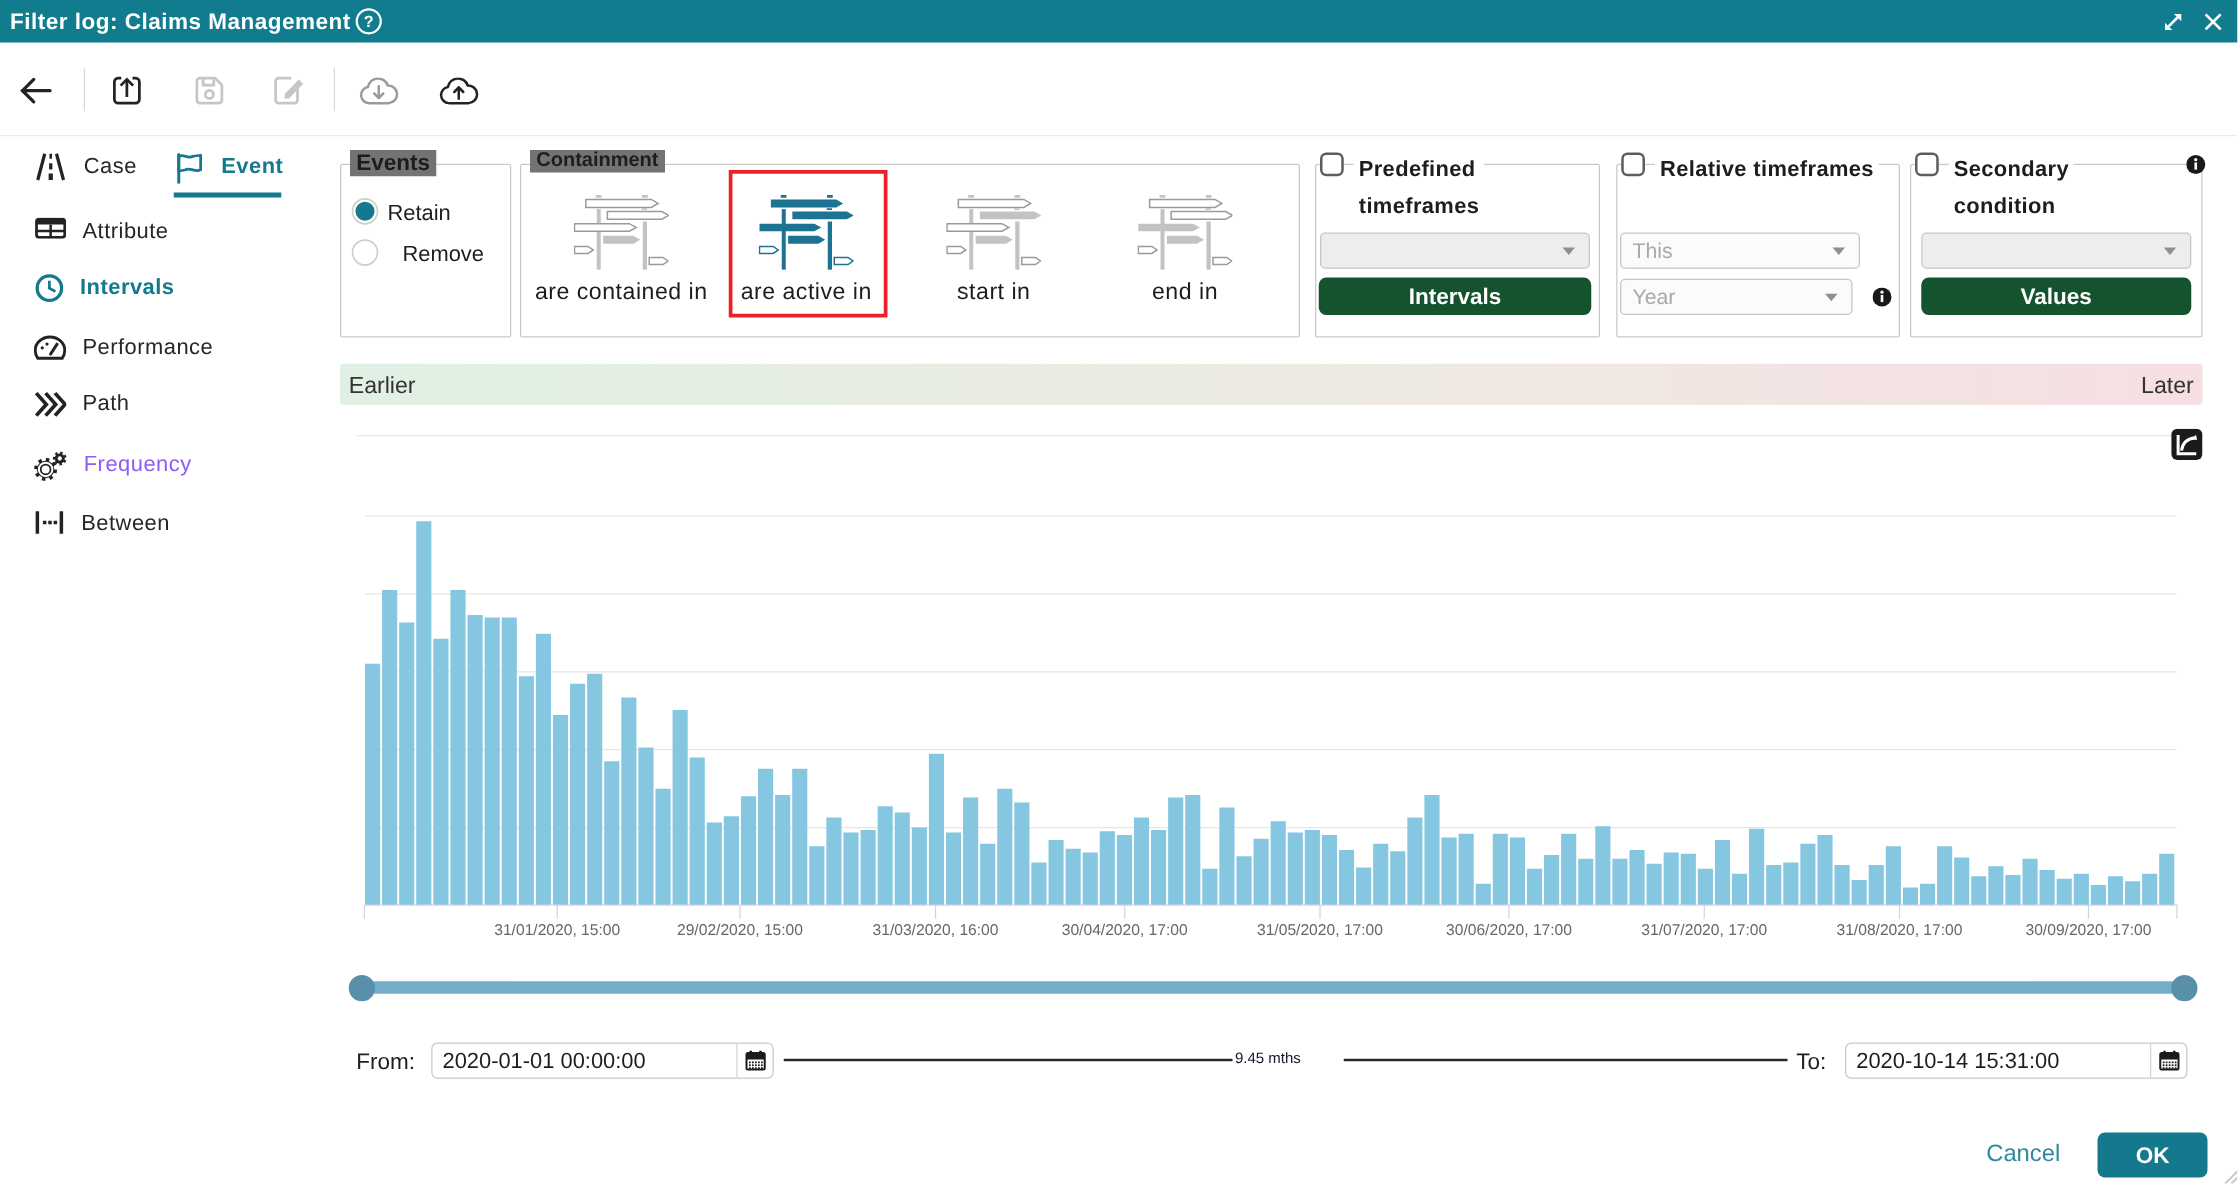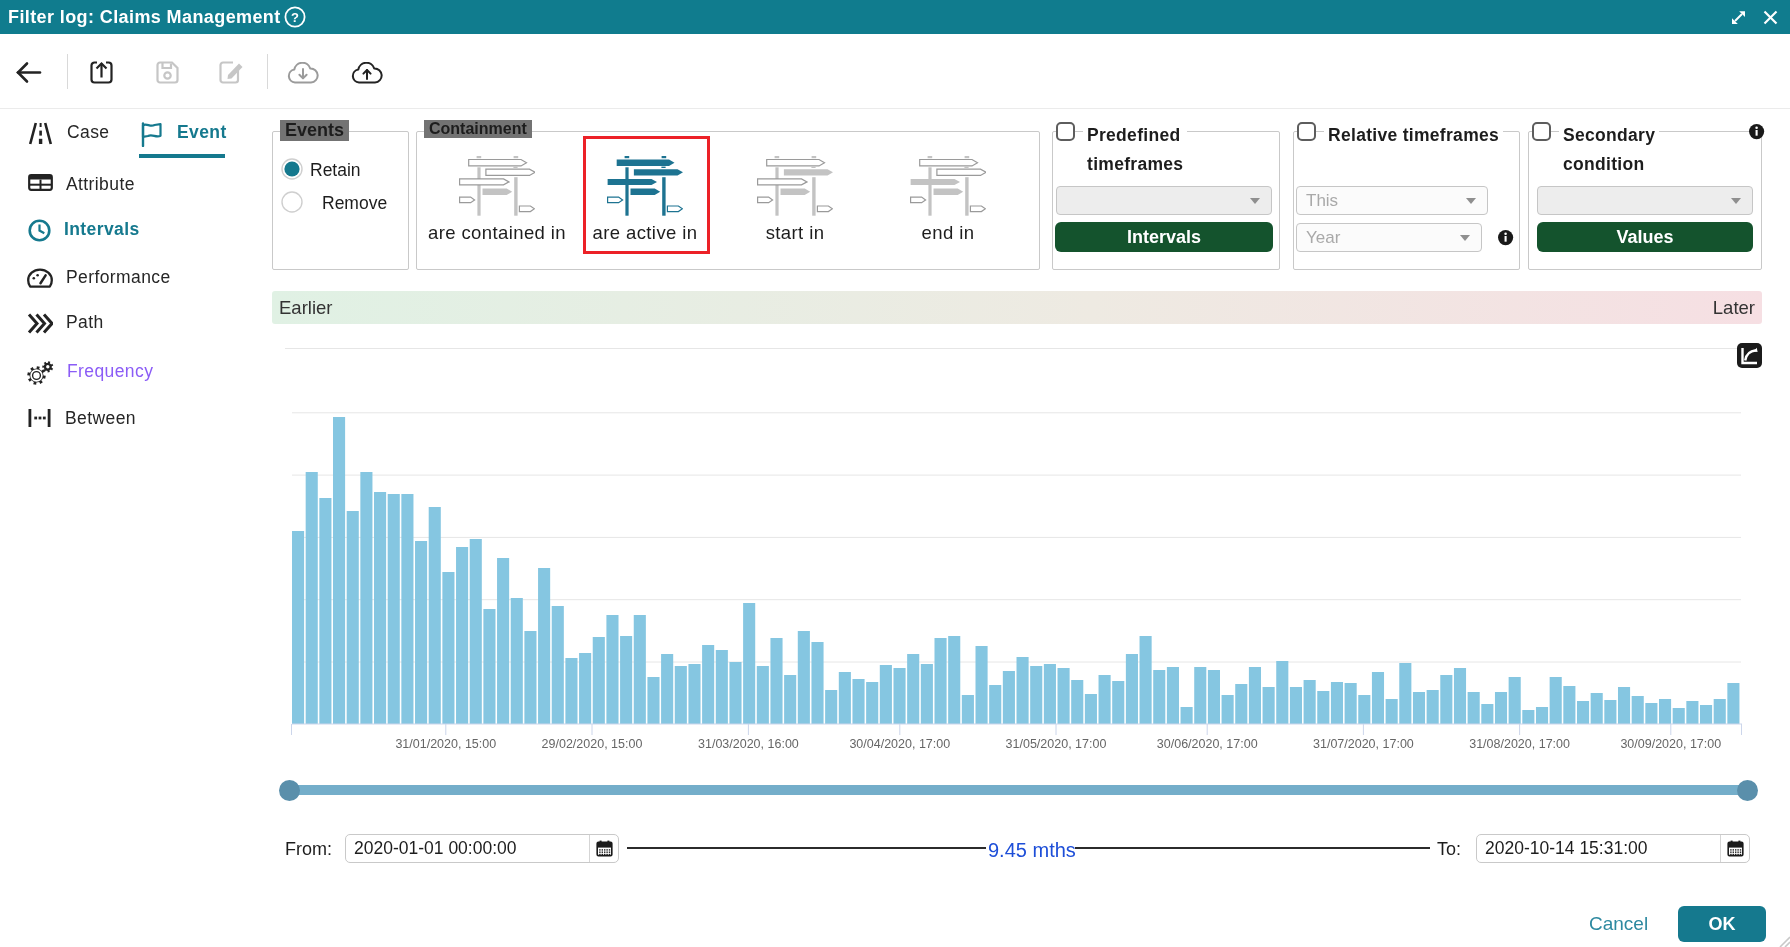--- a/index.html
+++ b/index.html
@@ -411,21 +411,21 @@
         <rect x="10.399999999999999" y="11.5" width="1.4" height="1.4" fill="#1b1b1b"></rect>
         <rect x="12.8" y="11.5" width="1.4" height="1.4" fill="#1b1b1b"></rect>
         <rect x="3.2" y="13.799999999999999" width="1.4" height="1.4" fill="#1b1b1b"></rect>
         <rect x="5.6" y="13.799999999999999" width="1.4" height="1.4" fill="#1b1b1b"></rect>
         <rect x="8.0" y="13.799999999999999" width="1.4" height="1.4" fill="#1b1b1b"></rect>
         <rect x="10.399999999999999" y="13.799999999999999" width="1.4" height="1.4" fill="#1b1b1b"></rect>
         <rect x="12.8" y="13.799999999999999" width="1.4" height="1.4" fill="#1b1b1b"></rect>
       </svg>
     </span></div>
 <div class="hline" style="left:627px;top:847px;width:359px"></div>
-<div class="abs" style="left:988px;top:839px;font-size:20px;color:#1d4ed8">9.45 mths</div>
+<div class="abs" style="left:988px;top:839px;font-size:12px;color:#0f172a">9.45 mths</div>
 <div class="hline" style="left:1075px;top:847px;width:355px"></div>
 <div class="abs" style="left:1437px;top:839px;font-size:18px;color:#1d1d1d">To:</div>
 <div class="inpbox" style="left:1476px;top:834px;width:274px">2020-10-14 15:31:00<span class="calbtn">
       <svg width="17" height="17" viewBox="0 0 17 17">
         <rect x="1.2" y="2.4" width="14.6" height="13.2" rx="1.2" fill="none" stroke="#1b1b1b" stroke-width="1.6"></rect>
         <rect x="1.2" y="2.4" width="14.6" height="5.2" fill="#1b1b1b"></rect>
         <rect x="3.6" y="0.6" width="2" height="3.4" fill="#1b1b1b"></rect>
         <rect x="11.4" y="0.6" width="2" height="3.4" fill="#1b1b1b"></rect>
         <rect x="3.2" y="9.2" width="1.4" height="1.4" fill="#1b1b1b"></rect>
         <rect x="5.6" y="9.2" width="1.4" height="1.4" fill="#1b1b1b"></rect>

